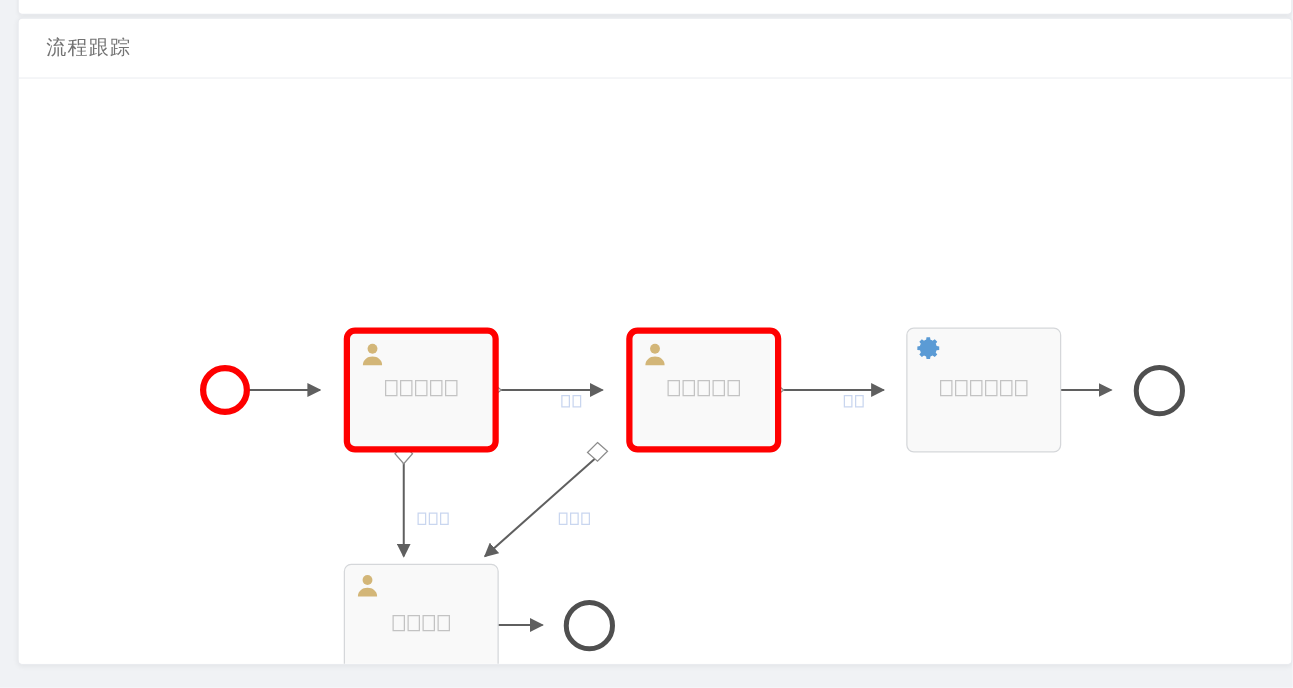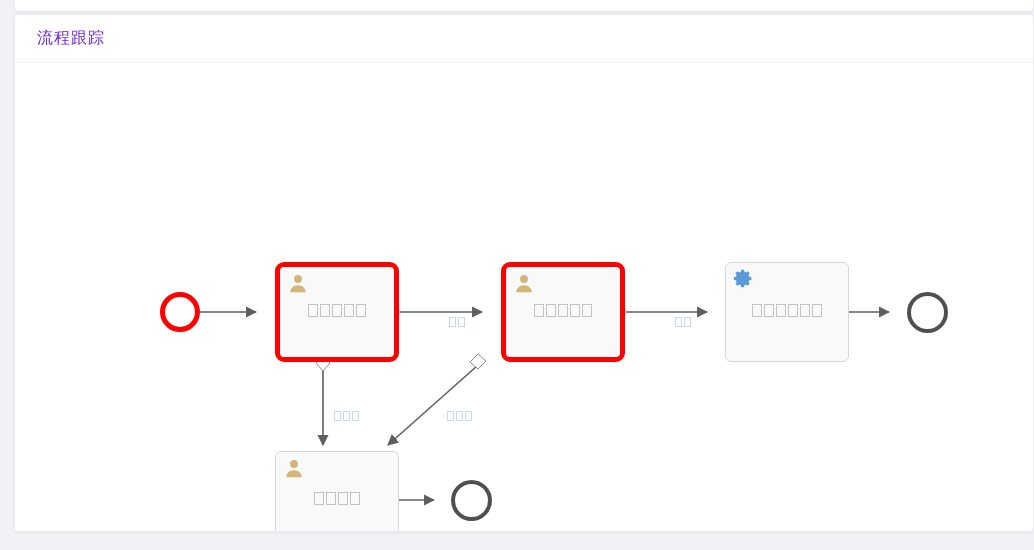--- a/index.html
+++ b/index.html
@@ -27,21 +27,21 @@
     box-shadow: 0 1px 4px rgba(0,0,0,0.05);
     overflow: hidden;
   }
   .card-header {
     height: 48px;
     border-bottom: 1px solid #eceef1;
     display: flex; align-items: center;
     padding-left: 22px;
   }
   .card-title {
-    font-size: 16px; color: #6d28d9; letter-spacing: 1px;
+    font-size: 16px; color: #737373; letter-spacing: 1px;
     font-family: "DejaVu Sans", "Liberation Sans", sans-serif;
   }
   .canvas { position: relative; width: 100%; height: 469px; background: #ffffff; }
   .canvas svg { position: absolute; left: 0; top: 0; }
 
   
   .bpmn-task {
     position: absolute;
     background: #f9f9f9;
     border-radius: 9px;

